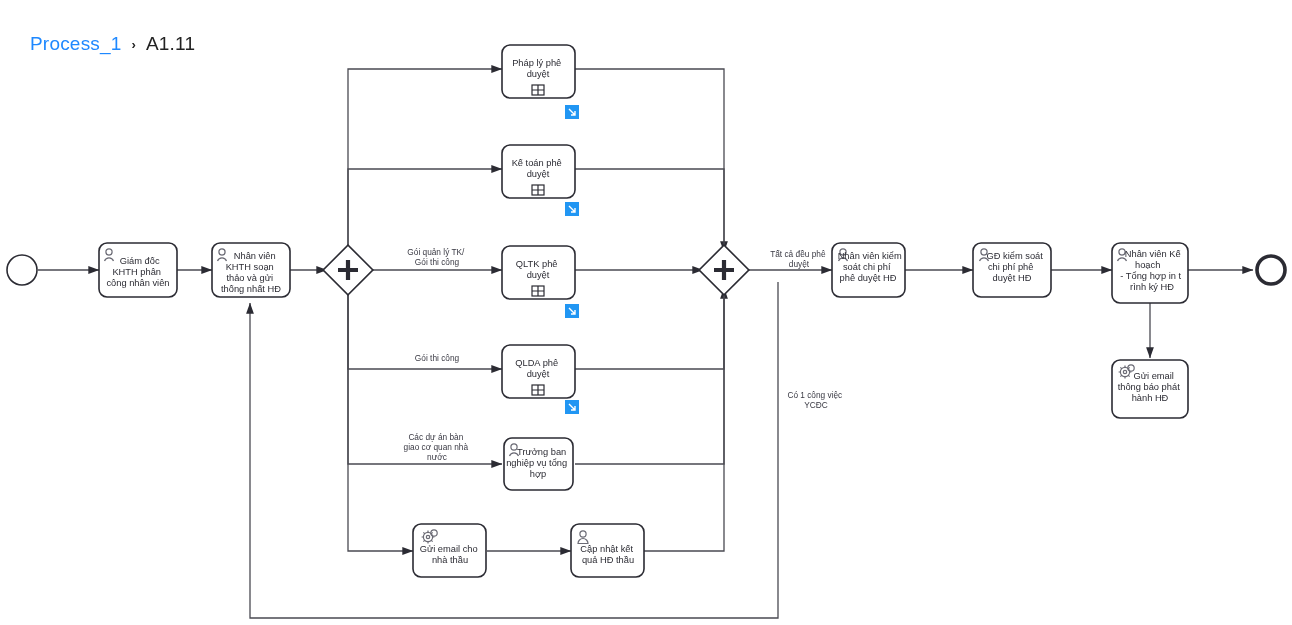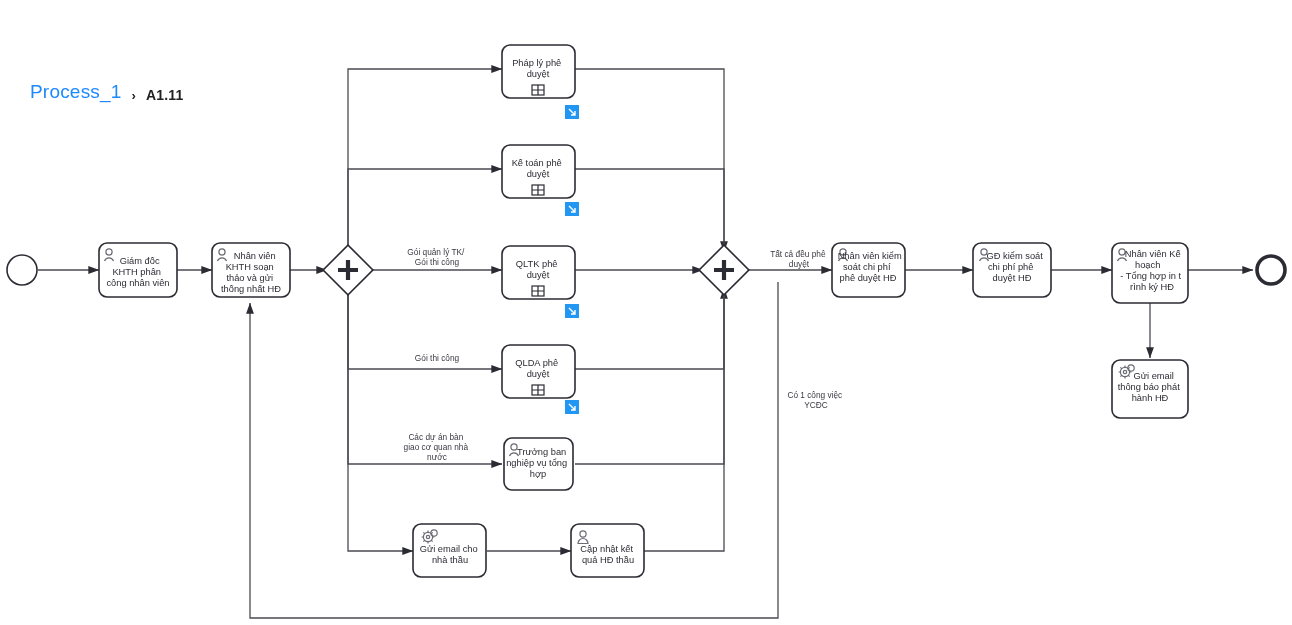--- a/index.html
+++ b/index.html
@@ -1,24 +1,24 @@
 <!DOCTYPE html>
 <html><head>
 <meta charset="utf-8">
 <style>
   html,body{margin:0;padding:0;background:#ffffff;}
   body{width:1292px;height:625px;overflow:hidden;
        font-family:"Liberation Sans","DejaVu Sans",sans-serif;}
   #canvas{position:relative;width:1292px;height:625px;background:#fff;}
 
   
-  .breadcrumb{position:absolute;left:30px;top:33px;display:flex;align-items:flex-end;gap:10px;margin-top:48px;}
+  .breadcrumb{position:absolute;left:30px;top:33px;display:flex;align-items:center;gap:10px;}
   .crumb-link{color:#1e88ff;font-size:19px;letter-spacing:.2px;}
   .crumb-sep{color:#222;font-size:13px;font-weight:bold;}
-  .crumb-current{color:#222;font-size:14px;letter-spacing:.2px;font-weight:bold;}
+  .crumb-current{color:#222;font-size:19px;letter-spacing:.2px;}
 
   
   #bpmn{position:absolute;left:0;top:0;width:1292px;height:625px;}
 
   .evt{fill:#fff;stroke:#2b2b33;}
   .evt-start{stroke-width:1.6;}
   .evt-end{stroke-width:3.6;}
   .task{fill:#fff;stroke:#2b2b33;stroke-width:1.6;}
   .gw{fill:#fff;stroke:#2b2b33;stroke-width:1.6;}
   .gwplus{fill:none;stroke:#2b2b33;stroke-width:4.2;}

